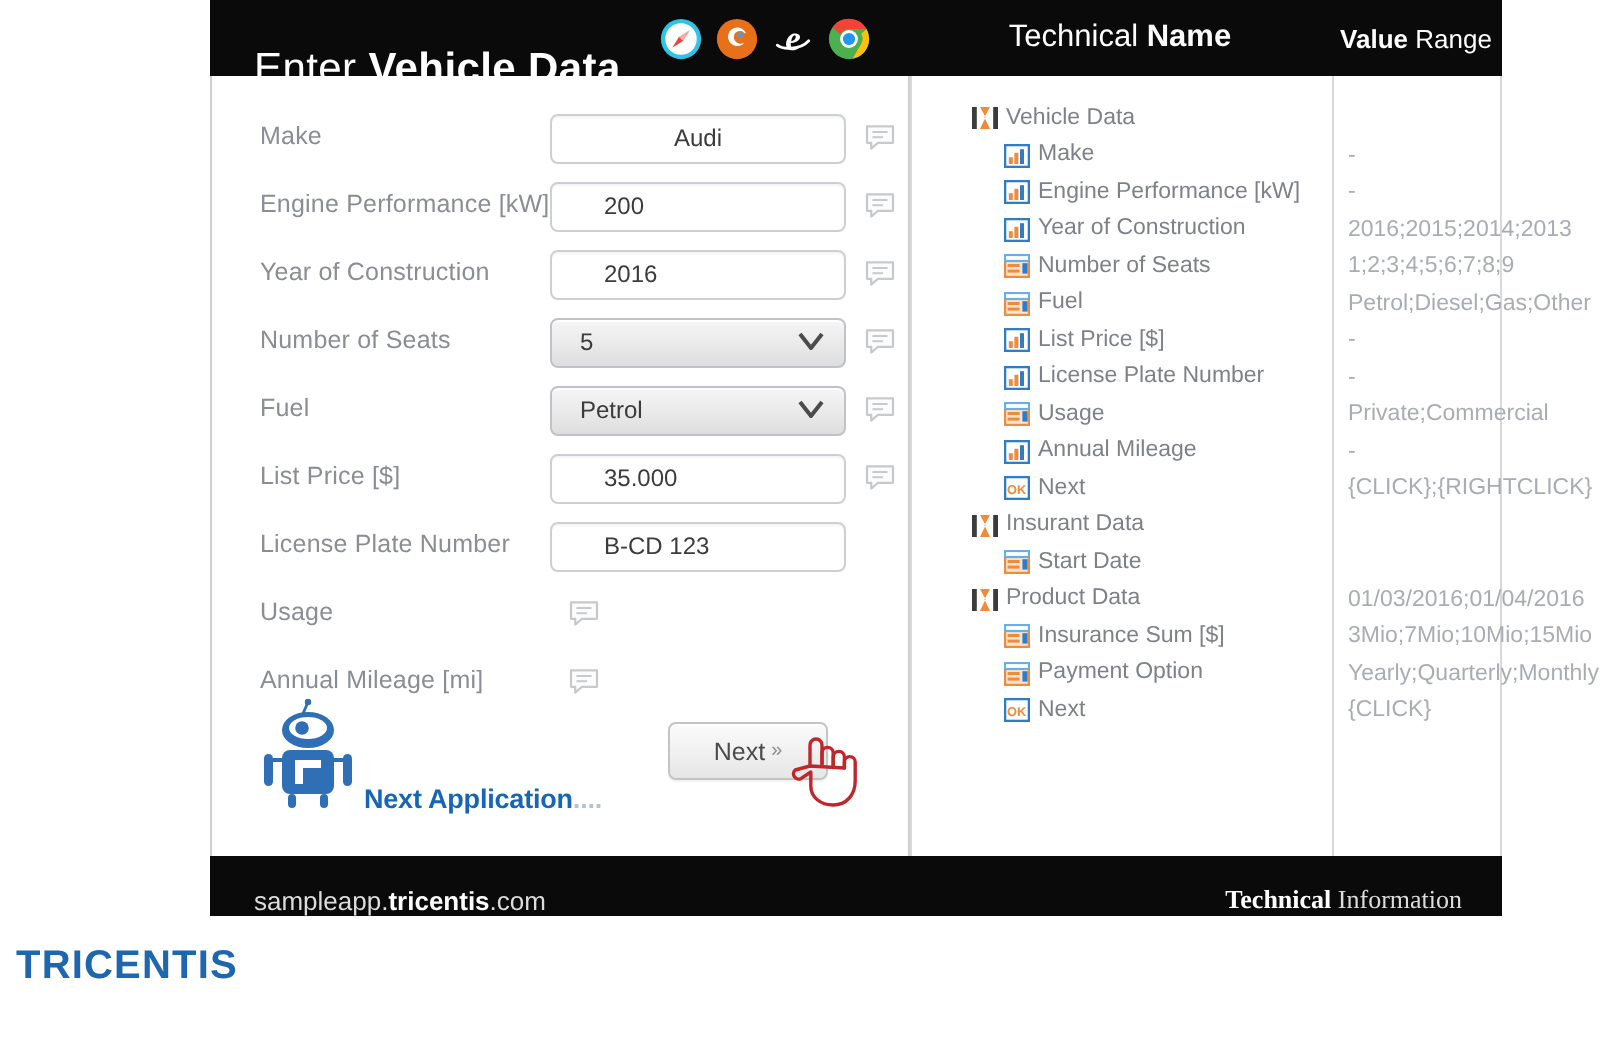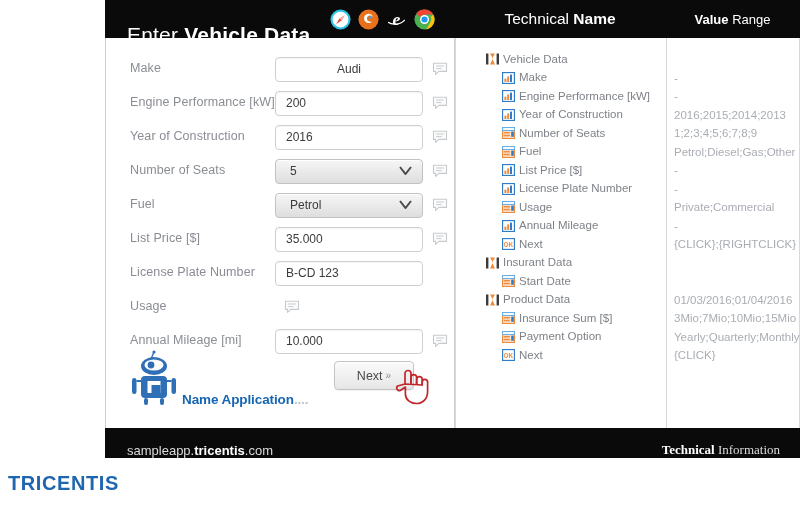--- a/index.html
+++ b/index.html
@@ -6,21 +6,21 @@
   body{
     width:800px;height:528px;background:#ffffff;overflow:hidden;
     font-family:"Liberation Sans", sans-serif;
     -webkit-font-smoothing:antialiased;
   }
   .stage{position:relative;width:800px;height:528px;}
 
   
   .panel{position:absolute;top:0;background:#ffffff;}
   #left-panel{left:105px;width:350px;height:458px;}
-  #right-panel{left:455px;width:345px;height:458px;}
+  #right-panel{left:455px;width:296px;height:458px;}
 
   .bar{
     height:38px;background:#0a0a0a;color:#ffffff;
     display:flex;align-items:center;box-sizing:border-box;
   }
   .bar .ttl{font-size:21px;letter-spacing:.2px;font-weight:400;margin-top:32px;}
   .bar .ttl b{font-weight:700;}
 
   #left-header{justify-content:flex-start;padding-left:22px;gap:0;}
   #left-header .ttl{flex:0 0 auto;}
@@ -62,21 +62,21 @@
     width:145px;flex:0 0 145px;font-size:12.5px;color:#8a8d94;
     letter-spacing:.1px;line-height:1.1;
   }
   .ctl{
     width:148px;flex:0 0 148px;height:25px;border-radius:4px;
     box-sizing:border-box;display:flex;align-items:center;
     font-size:12px;color:#3b3b3b;position:relative;
   }
   .ctl.txt{
     background:#ffffff;border:1px solid #ccd0d4;
-    padding-left:10px;
+    padding-left:26px;
     box-shadow:inset 0 1px 1px rgba(0,0,0,.045);
   }
   .ctl.txt.center{justify-content:center;padding-left:0;}
   .ctl.sel{
     background:linear-gradient(#f6f6f6,#dedede);
     border:1px solid #bfc2c6;
     padding-left:14px;
     box-shadow:inset 0 1px 0 rgba(255,255,255,.85);
   }
   .ctl.sel .caret{
@@ -282,23 +282,20 @@
             <div class="bub">
               <svg width="16" height="14" viewBox="0 0 16 14">
                 <path d="M1.5 1.2h13v8.2h-7.6L3.6 12.3V9.4H1.5z" fill="#fcfcfc" stroke="#c7cacd" stroke-width="1.1" stroke-linejoin="round"></path>
                 <line x1="4.2" y1="4" x2="11.8" y2="4" stroke="#c7cacd" stroke-width="1"></line>
                 <line x1="4.2" y1="6.6" x2="9.5" y2="6.6" stroke="#c7cacd" stroke-width="1"></line>
               </svg>
             </div>
           </div>
           <div class="row">
             <div class="lbl">Annual Mileage [mi]</div>
-            <div class="ctl txt">
-              <span>10.000</span>
-            </div>
             <div class="bub">
               <svg width="16" height="14" viewBox="0 0 16 14">
                 <path d="M1.5 1.2h13v8.2h-7.6L3.6 12.3V9.4H1.5z" fill="#fcfcfc" stroke="#c7cacd" stroke-width="1.1" stroke-linejoin="round"></path>
                 <line x1="4.2" y1="4" x2="11.8" y2="4" stroke="#c7cacd" stroke-width="1"></line>
                 <line x1="4.2" y1="6.6" x2="9.5" y2="6.6" stroke="#c7cacd" stroke-width="1"></line>
               </svg>
             </div>
           </div>
         </div>
 
@@ -315,21 +312,21 @@
               <rect x="19.5" y="31" width="13" height="12" fill="#ffffff"></rect>
               <rect x="23.5" y="35" width="9" height="8" fill="#2f6fb5"></rect>
               <rect x="4" y="28" width="4.5" height="16" rx="2.2" fill="#2f6fb5"></rect>
               <rect x="43.5" y="28" width="4.5" height="16" rx="2.2" fill="#2f6fb5"></rect>
               <line x1="8.5" y1="31" x2="13" y2="31" stroke="#2f6fb5" stroke-width="2"></line>
               <line x1="39" y1="31" x2="43.5" y2="31" stroke="#2f6fb5" stroke-width="2"></line>
               <rect x="16" y="48" width="4" height="7" rx="2" fill="#2f6fb5"></rect>
               <rect x="32" y="48" width="4" height="7" rx="2" fill="#2f6fb5"></rect>
             </svg>
           </span>
-          <span id="scan-label"><span>Name Application</span><span class="dots">....</span></span>
+          <span id="scan-label"><span>Next Application</span><span class="dots">....</span></span>
         </div>
 
         <div id="next-button">
           <span>Next</span>
           <span class="chev">»</span>
         </div>
 
         <span id="hand-cursor">
           <svg width="40" height="42" viewBox="0 0 40 42">
             <g fill="none" stroke="#c0272d" stroke-width="1.7" stroke-linejoin="round" stroke-linecap="round">

